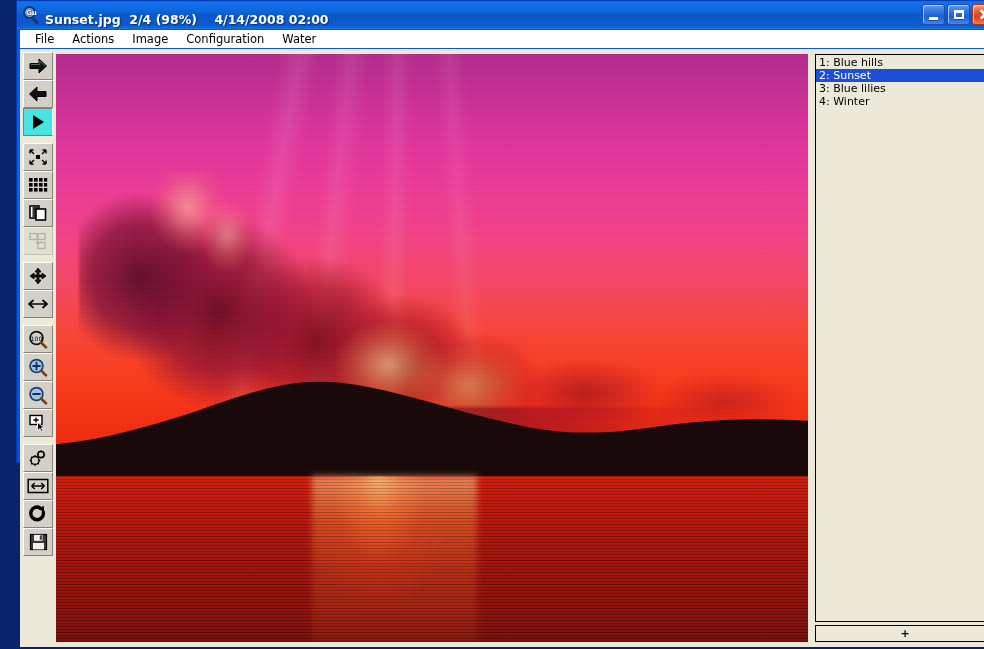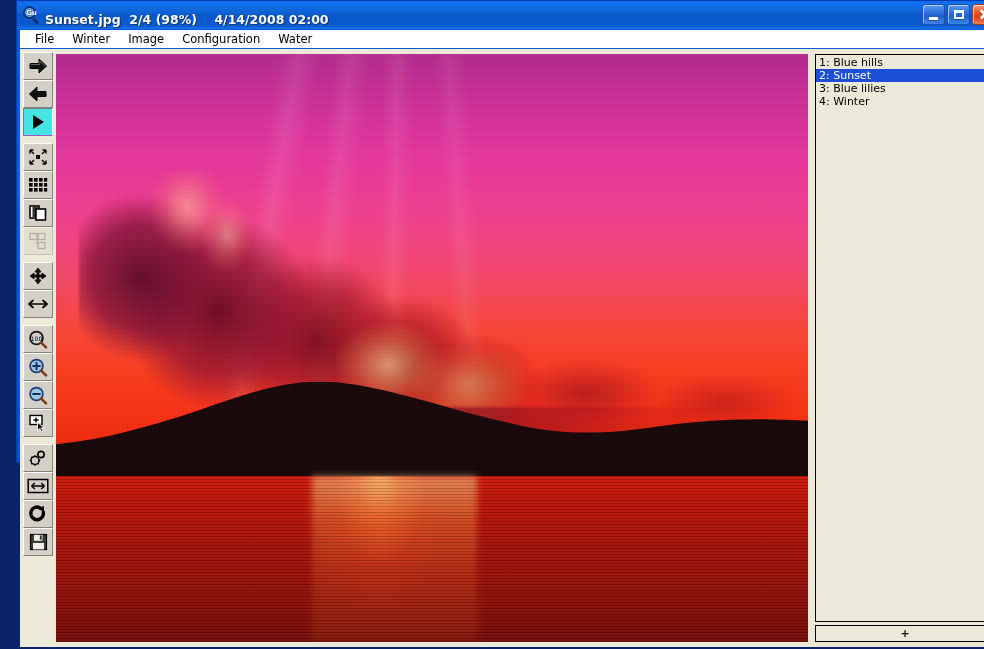--- a/index.html
+++ b/index.html
@@ -343,21 +343,21 @@
         <div class="max-glyph"></div>
       </div>
       <div class="wbtn close">
         <div class="close-glyph"></div>
       </div>
     </div>
   </div>
 
   <div class="menubar">
     <div class="menu-item">File</div>
-    <div class="menu-item">Winter</div>
+    <div class="menu-item">Actions</div>
     <div class="menu-item">Image</div>
     <div class="menu-item">Configuration</div>
     <div class="menu-item">Water</div>
   </div>
 
   <div class="client">
 
     <div class="toolbar">
 
       <div class="tb-btn">

